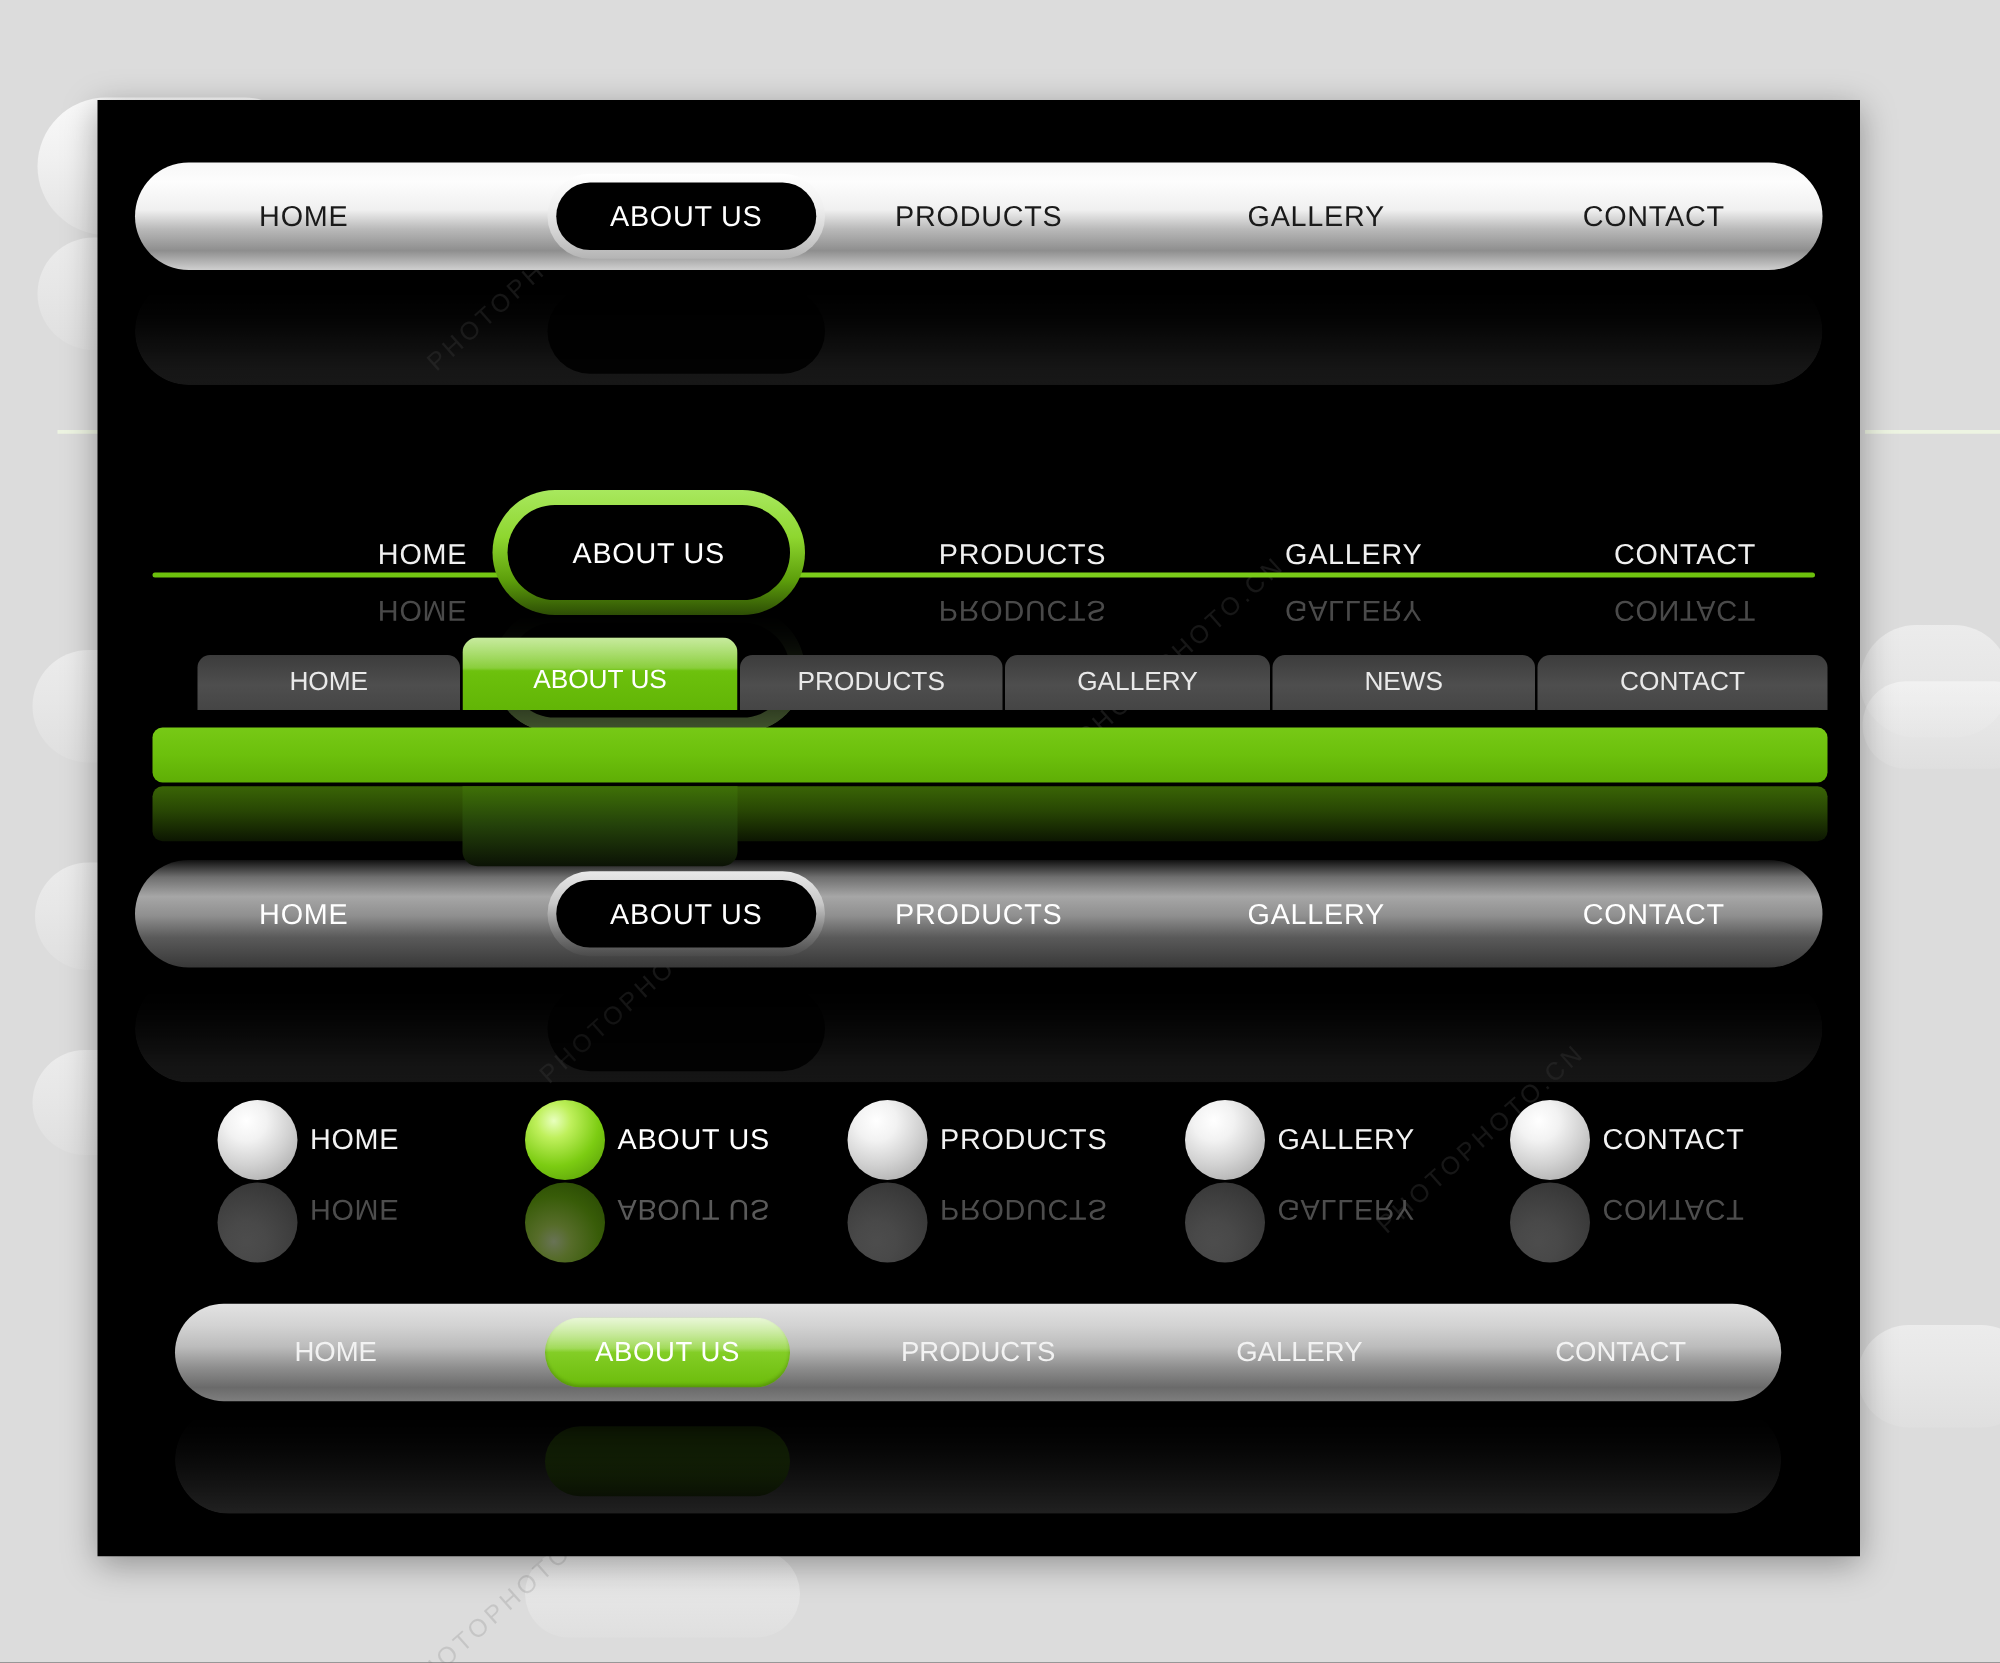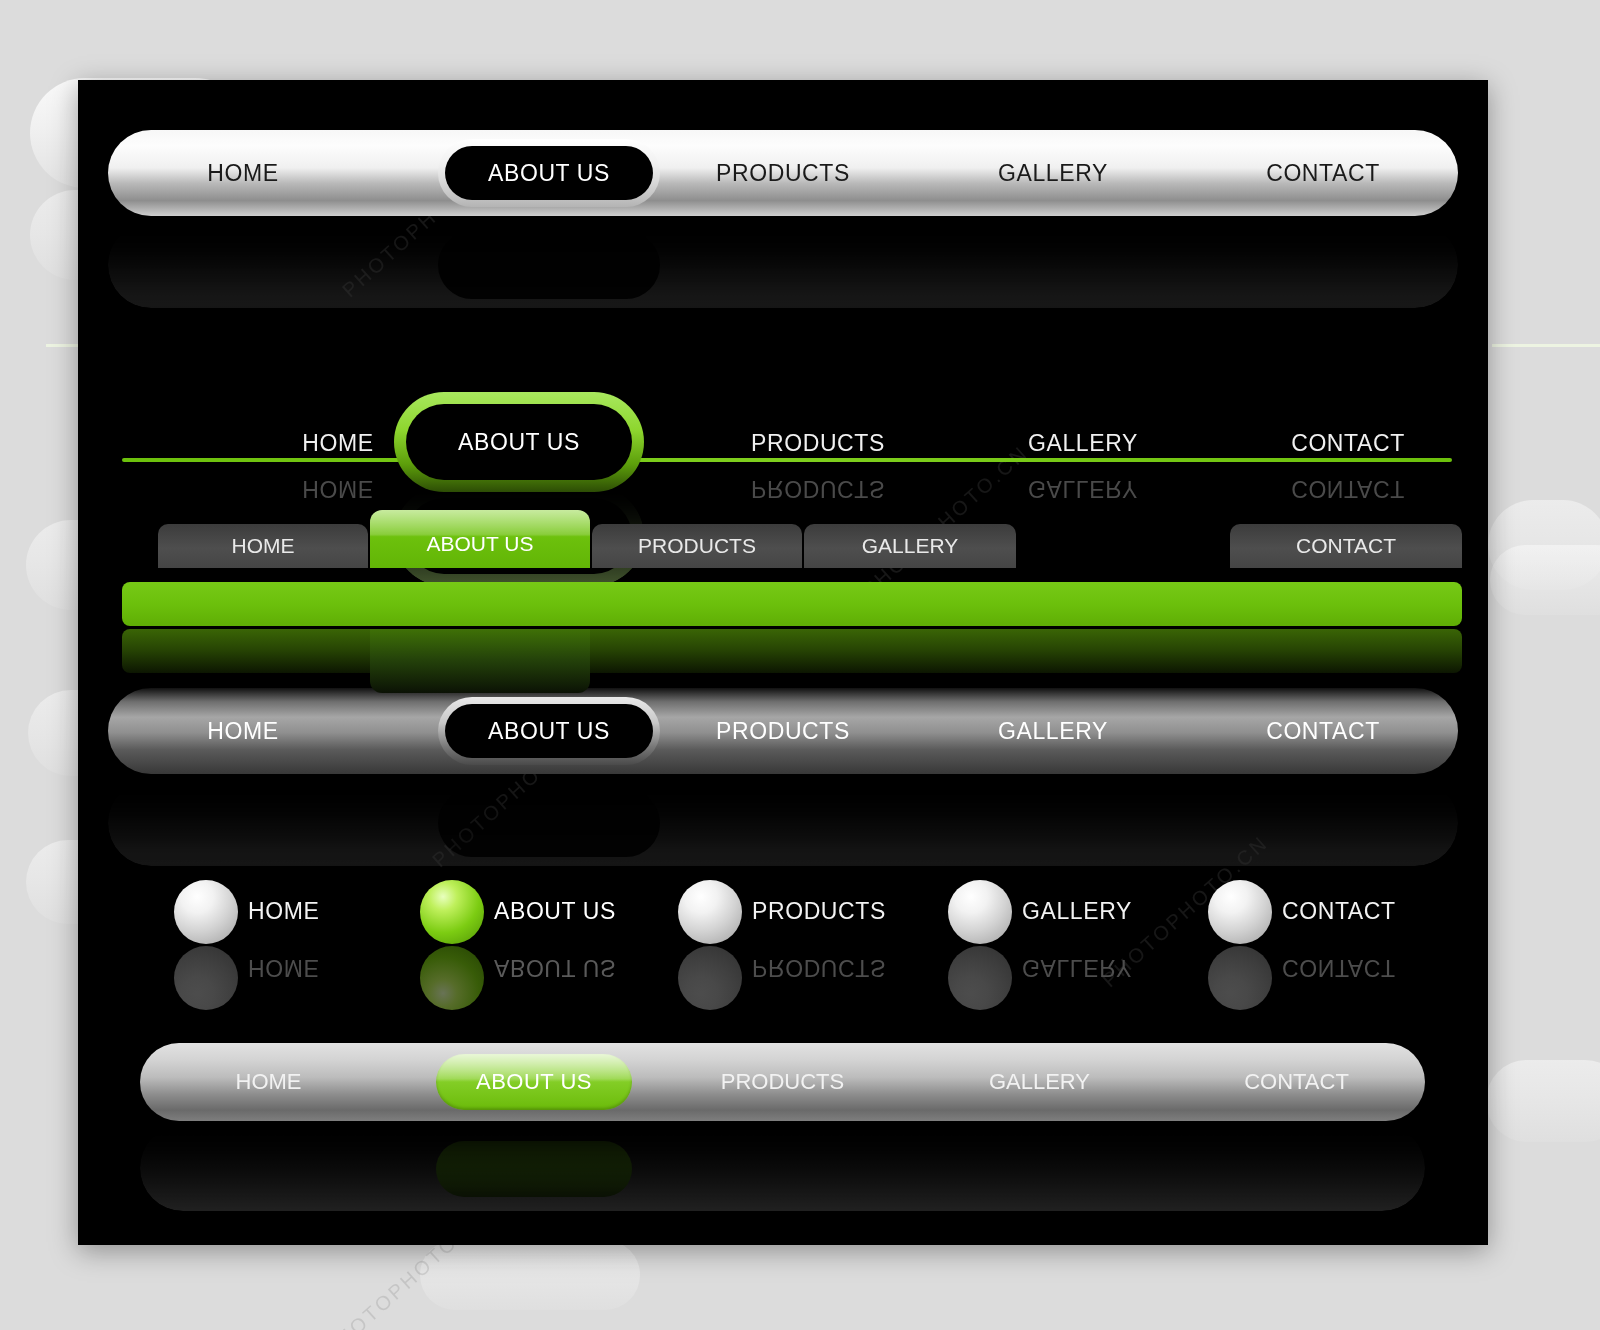--- a/index.html
+++ b/index.html
@@ -301,20 +301,21 @@
       </div>
     </div>
 
     <div class="navblock" style="left:44px; top:430px; width:1340px; height:170px;">
 
       <div style="position:absolute; left:0; top:14px; width:1340px; height:58px;">
         <div class="tab" style="left:36px;   width:210px;">HOME</div>
         <div class="tab active" style="left:248px;  width:220px;">ABOUT US</div>
         <div class="tab" style="left:470px;  width:210px;">PRODUCTS</div>
         <div class="tab" style="left:682px;  width:212px;">GALLERY</div>
+        <div class="tab" style="left:896px;  width:210px;">NEWS</div>
         <div class="tab" style="left:1108px; width:232px;">CONTACT</div>
       </div>
 
       <div class="greenstrip" style="left:0; top:72px; width:1340px;"></div>
 
       <div style="position:absolute; left:0; top:119px; width:1340px; height:44px;
                   border-radius:8px;
                   background: linear-gradient(to bottom, #3d6a06 0%, #2a4a04 45%, #0d1702 100%);
                   opacity:.95;"></div>
 

